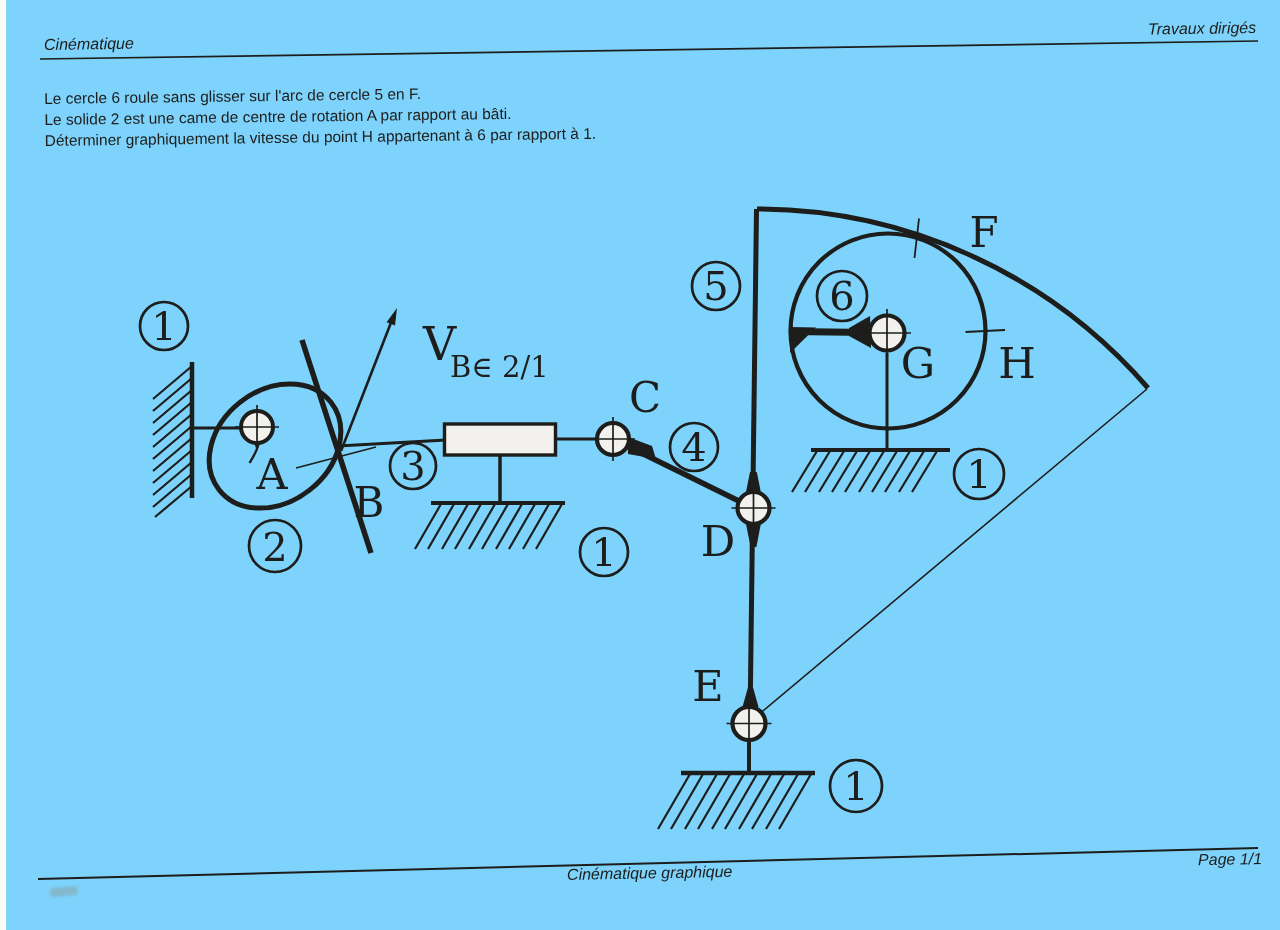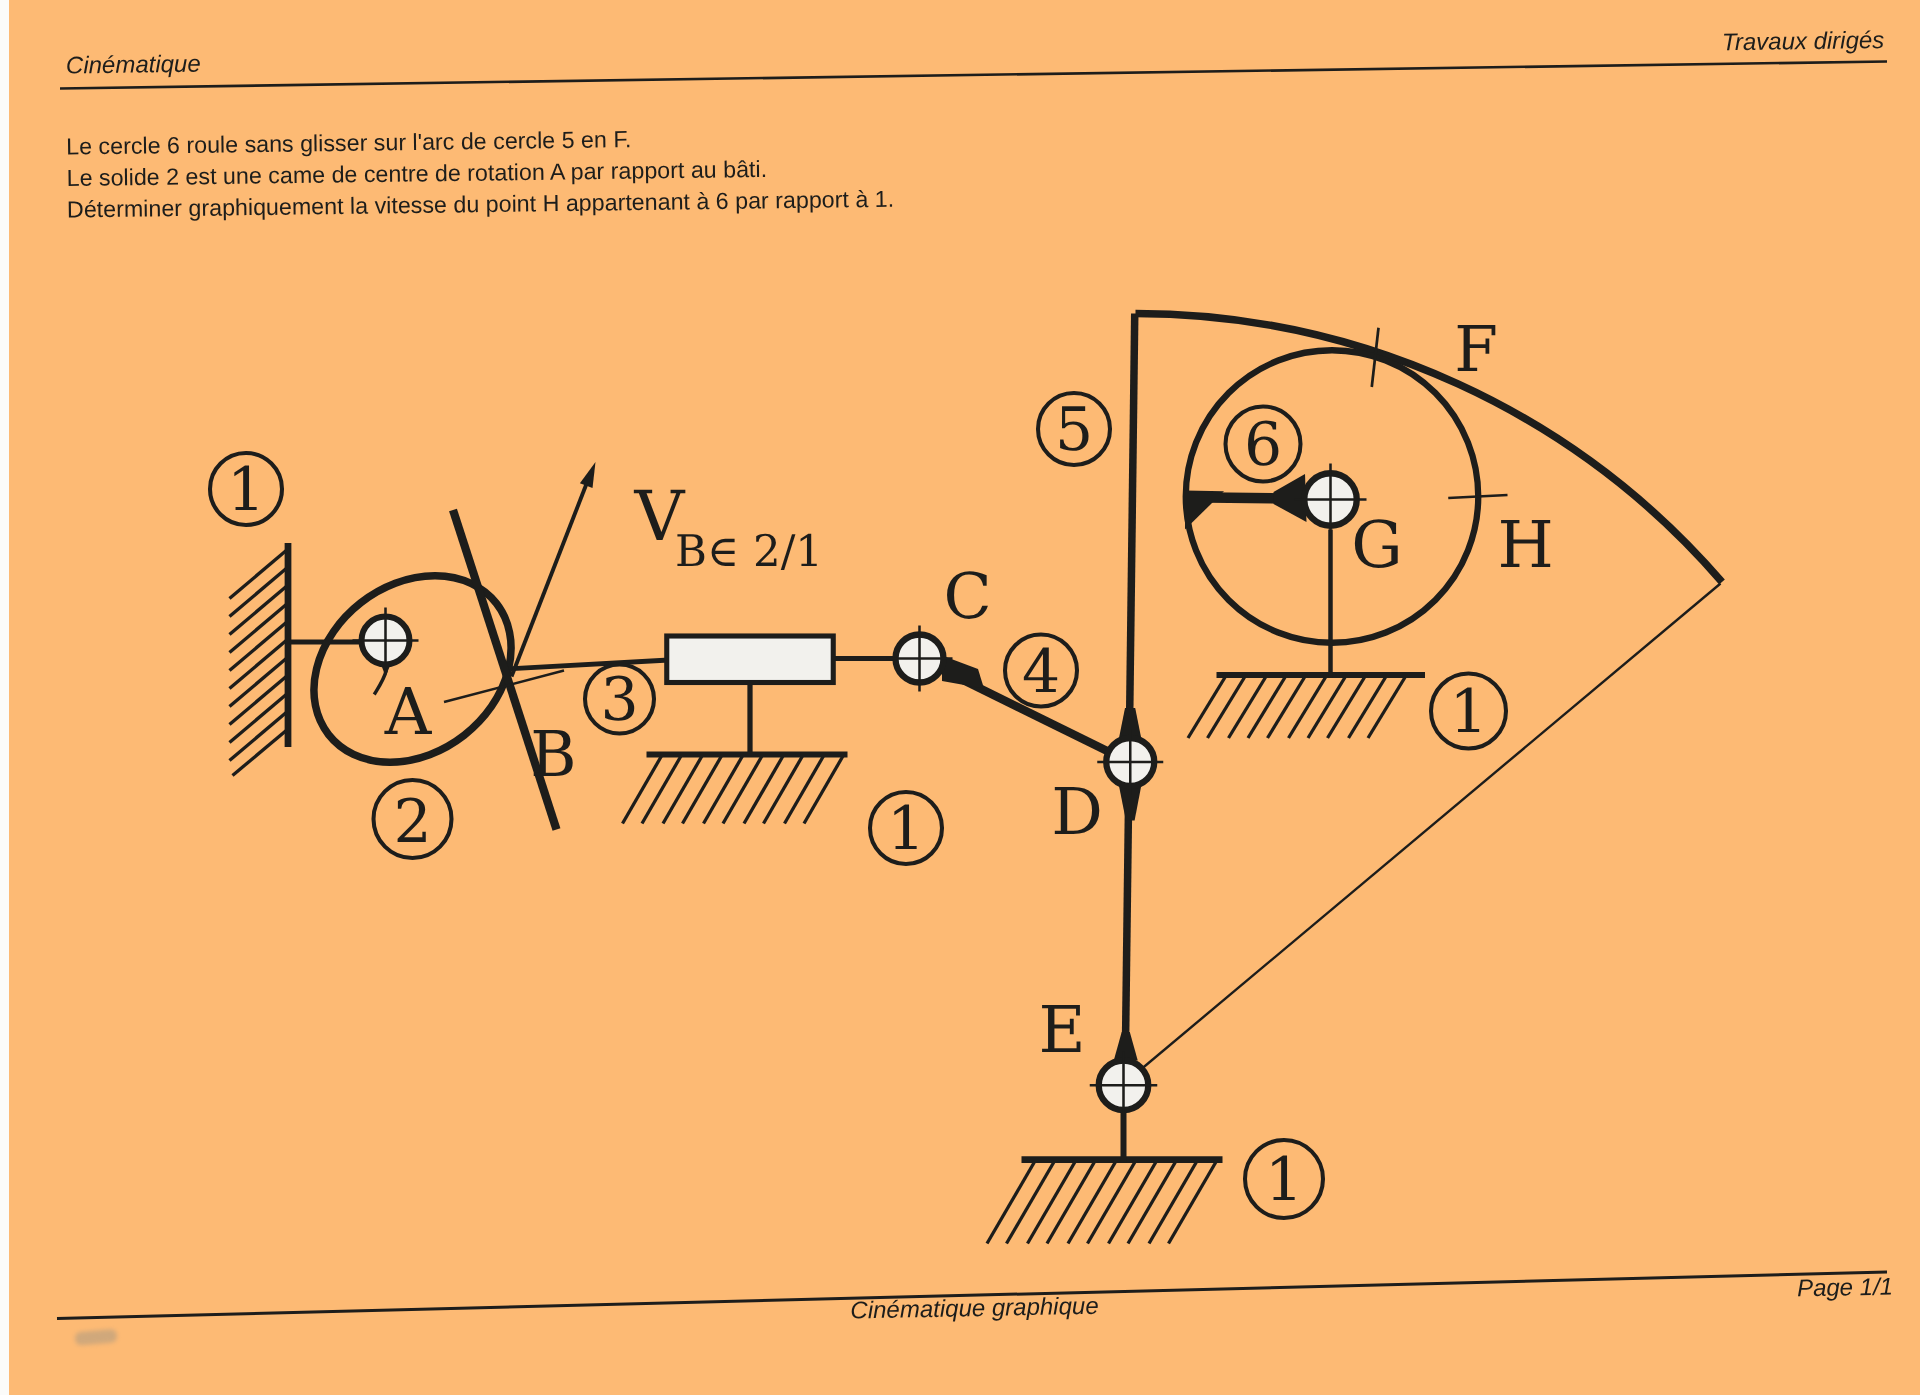--- a/index.html
+++ b/index.html
@@ -22,21 +22,21 @@
   .ink{stroke:#1d1d1b;}
   .nofill{fill:none;}
   .paperfill{fill:#f2f1ed;}
   .inkfill{fill:#1d1d1b;stroke:none;}
   .dtext{font-family:"DejaVu Serif","Liberation Serif",serif;fill:#1d1d1b;}
   .hatch line{stroke:#1d1d1b;stroke-width:2.2;}
 </style>
 </head>
 <body>
 
-<div class="page" style="background: #fdba74; color: rgb(29, 29, 27);">
+<div class="page" style="background: #7dd3fc; color: rgb(29, 29, 27);">
   <div class="edge-strip"></div>
 
   <div class="hdr-left">Cinématique</div>
   <div class="hdr-right">Travaux dirigés</div>
 
   <div class="problem">
     <div>Le cercle 6 roule sans glisser sur l'arc de cercle 5 en F.</div>
     <div>Le solide 2 est une came de centre de rotation A par rapport au bâti.</div>
     <div>Déterminer graphiquement la vitesse du point H appartenant à 6 par rapport à 1.</div>
   </div>

